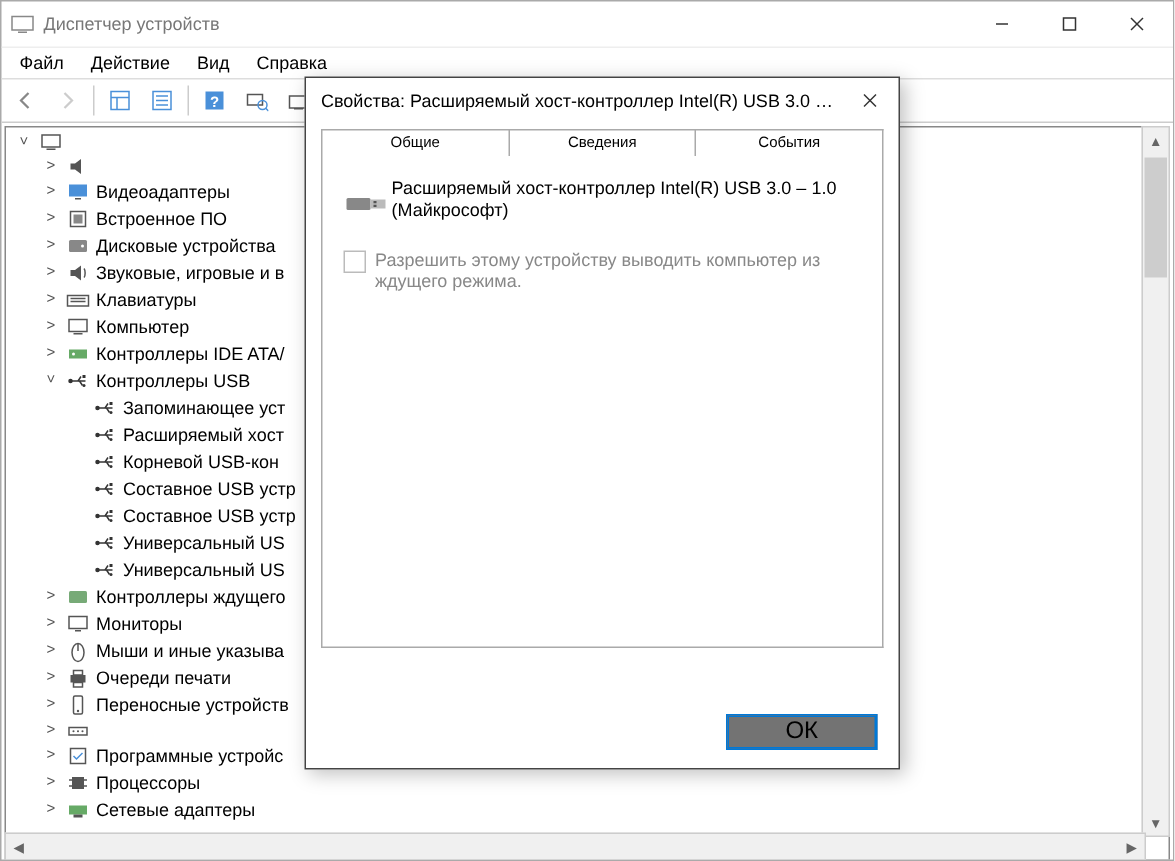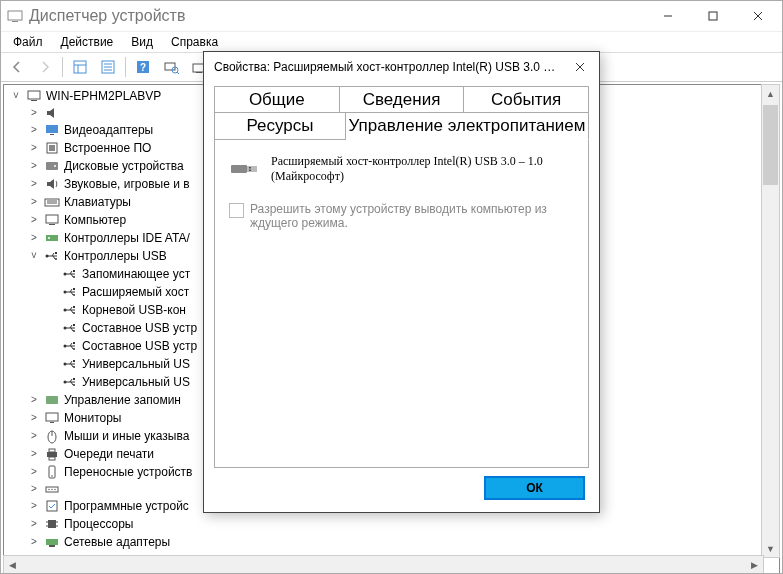--- a/index.html
+++ b/index.html
@@ -1,19 +1,19 @@
 <!DOCTYPE html>
 <html><head>
 <meta charset="utf-8">
 <style>
 html,body{margin:0;padding:0;font-family:"Segoe UI",Tahoma,sans-serif;font-size:12px;color:#000;background:#fff;}
 .window{width:783px;height:574px;border:1px solid #aaa;box-sizing:border-box;position:relative;background:#fff;overflow:hidden;}
 .titlebar{height:30px;display:flex;align-items:center;padding:0 2px 0 6px;color:#777;border-bottom:1px solid #eee;}
 .titlebar .appicon{width:16px;height:16px;margin-right:6px;display:flex;align-items:center;justify-content:center;}
-.titlebar .title{flex:1;font-size:16px;}
+.titlebar .title{flex:1;font-size:12px;}
 .winbtns{display:flex;}
 .winbtn{width:45px;height:28px;display:flex;align-items:center;justify-content:center;color:#555;}
 .winbtn svg{width:10px;height:10px;}
 .menubar{height:20px;display:flex;align-items:center;padding:0 4px;gap:2px;border-bottom:1px solid #ddd;}
 .menuitem{padding:20px 8px;}
 .toolbar{height:28px;display:flex;align-items:center;padding:0 2px;border-bottom:1px solid #ccc;gap:0;}
 .tbtn{width:24px;height:24px;margin:0 1px;display:flex;align-items:center;justify-content:center;border:1px solid transparent;}
 .tbtn svg{width:16px;height:16px;}
 .tsep{width:1px;height:20px;background:#ccc;margin:0 3px;}
 .body{position:relative;height:calc(100% - 30px - 20px - 28px);display:flex;}
@@ -34,39 +34,39 @@
 .scrollbar-h .arr.l{left:0;} .scrollbar-h .arr.r{right:0;}
 
 .dialog{position:absolute;left:202px;top:50px;width:395px;height:460px;background:#fff;border:1px solid #444;box-shadow:3px 3px 12px rgba(0,0,0,0.25);}
 .dlg-titlebar{height:30px;display:flex;align-items:center;padding:0 4px 0 10px;font-size:12px;}
 .dlg-titlebar .t{flex:1;overflow:hidden;text-overflow:ellipsis;white-space:nowrap;}
 .dlg-close{width:30px;height:26px;display:flex;align-items:center;justify-content:center;}
 .dlg-close svg{width:10px;height:10px;}
 .dlg-body{padding:4px 10px 10px 10px;}
 .tabs{position:relative;}
 .tabrow{display:flex;}
-.tab{border:1px solid #aaa;background:#fff;padding:3px 0;font-size:17px;text-align:center;position:relative;}
+.tab{border:1px solid #aaa;background:#fff;padding:3px 0;font-size:10px;text-align:center;position:relative;}
 .tabrow.top .tab{flex:1;border-bottom:none;}
 .tabrow.top .tab + .tab{border-left:none;}
 .tabrow.bot{margin-top:-1px;}
 .tabrow.bot .tab{border-top:1px solid #aaa;}
 .tabrow.bot .tab.sel{border-bottom:1px solid #fff;background:#fff;z-index:2;}
 .tabrow.bot .tab:first-child{width:130px;}
 .tabrow.bot .tab:last-child{flex:1;border-left:none;}
 .tabcontent{border:1px solid #aaa;border-top:none;padding:14px;height:328px;box-sizing:border-box;}
-.devrow{display:flex;align-items:center;gap:10px;margin-bottom:18px;font-family:Liberation Serif, serif;}
+.devrow{display:flex;align-items:flex-end;margin-bottom:18px;}
 .devrow .ico{width:32px;height:24px;display:flex;align-items:center;justify-content:center;}
 .devrow .txt{flex:1;line-height:15px;}
 .chkrow{display:flex;align-items:flex-start;gap:6px;margin-bottom:6px;}
 .chk{width:13px;height:13px;border:1px solid #333;display:inline-flex;align-items:center;justify-content:center;flex-shrink:0;margin-top:1px;}
 .chk.checked::after{content:"✓";color:#0066cc;font-size:11px;line-height:1;}
 .chk.disabled{border-color:#bbb;}
 .chkrow.disabled{color:#888;}
 .dlg-buttons{position:absolute;right:14px;bottom:12px;display:flex;gap:8px;}
-.btn{min-width:75px;height:22px;border:1px solid #888;background:#0ea5e9;display:flex;align-items:center;justify-content:center;font-size:12px;padding:0 12px;font-weight:bold;}
+.btn{min-width:75px;height:22px;border:1px solid #888;background:#737373;display:flex;align-items:center;justify-content:center;font-size:16px;padding:0 12px;}
 .btn.default{border:1px solid #0078d7;box-shadow:inset 0 0 0 1px #0078d7;}
 </style>
 </head>
 <body>
 
 <div class="window">
 
   <div class="titlebar">
     <span class="appicon">
       <svg viewBox="0 0 16 16">
@@ -156,21 +156,20 @@
       <ul id="tree-root">
           <li>
             <div class="node">
               <span class="exp">˅</span>
               <span class="devicon">
                 <svg viewBox="0 0 16 16">
                   <rect x="2" y="3" width="12" height="8" fill="none" stroke="#555"></rect>
                   <rect x="5" y="12" width="6" height="1" fill="#555"></rect>
                 </svg>
               </span>
-              <span>WIN-EPHM2PLABVP</span>
             </div>
             <ul>
               <li>
                 <div class="node">
                   <span class="exp">&gt;</span>
                   <span class="devicon">
                     <svg viewBox="0 0 16 16">
                       <path d="M3 6h3l4-3v10l-4-3H3z" fill="#555"></path>
                     </svg>
                   </span>
@@ -384,21 +383,21 @@
                 </ul>
               </li>
               <li>
                 <div class="node">
                   <span class="exp">&gt;</span>
                   <span class="devicon">
                     <svg viewBox="0 0 16 16">
                       <rect x="2" y="4" width="12" height="8" fill="#7a7" rx="1"></rect>
                     </svg>
                   </span>
-                  <span>Управление запомин</span>
+                  <span>Контроллеры ждущего</span>
                 </div>
               </li>
               <li>
                 <div class="node">
                   <span class="exp">&gt;</span>
                   <span class="devicon">
                     <svg viewBox="0 0 16 16">
                       <rect x="2" y="3" width="12" height="8" fill="none" stroke="#555"></rect>
                       <rect x="6" y="12" width="4" height="1" fill="#555"></rect>
                     </svg>
@@ -519,24 +518,20 @@
             <line x1="9" y1="1" x2="1" y2="9" stroke="#333"></line>
           </svg>
         </div>
     </div>
     <div class="dlg-body">
       <div class="tabs">
         <div class="tabrow top">
           <div class="tab">Общие</div>
           <div class="tab">Сведения</div>
           <div class="tab">События</div>
-        </div>
-        <div class="tabrow bot">
-          <div class="tab">Ресурсы</div>
-          <div class="tab sel">Управление электропитанием</div>
         </div>
         <div class="tabcontent">
           <div class="devrow">
             <div class="ico">
               <svg viewBox="0 0 32 24">
                   <rect x="2" y="8" width="16" height="8" fill="#888" rx="1"></rect>
                   <rect x="18" y="9" width="10" height="6" fill="#bbb"></rect>
                   <rect x="20" y="10" width="2" height="1.5" fill="#555"></rect>
                   <rect x="20" y="12.5" width="2" height="1.5" fill="#555"></rect>
                 </svg>

